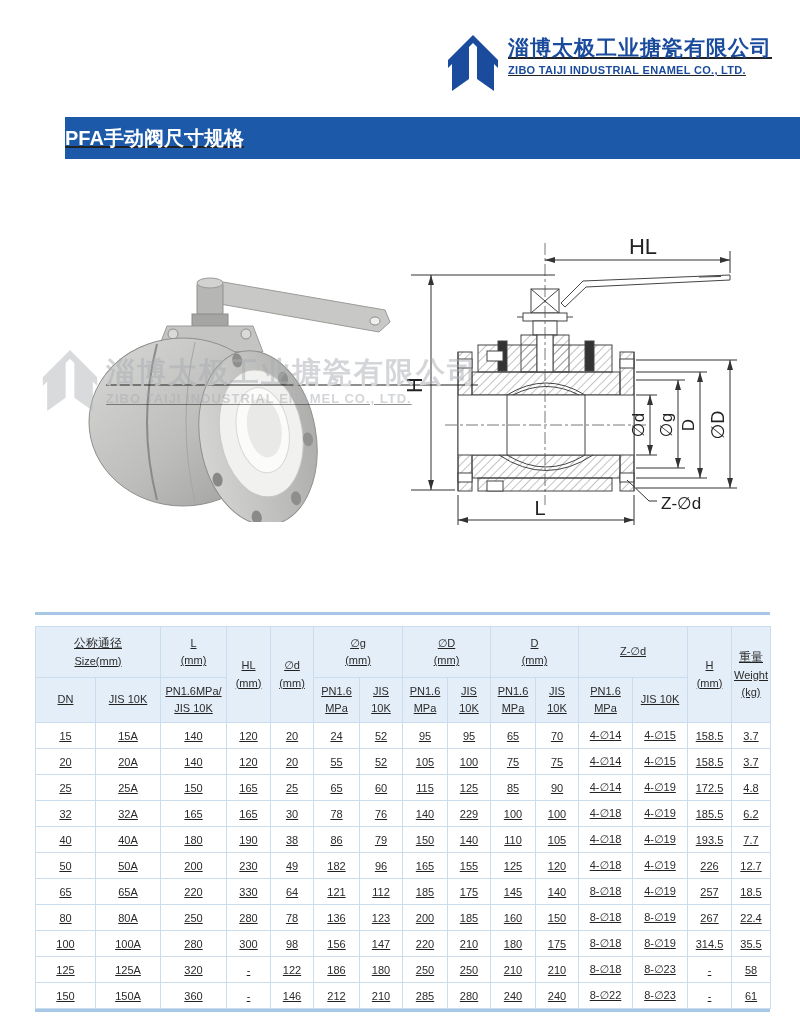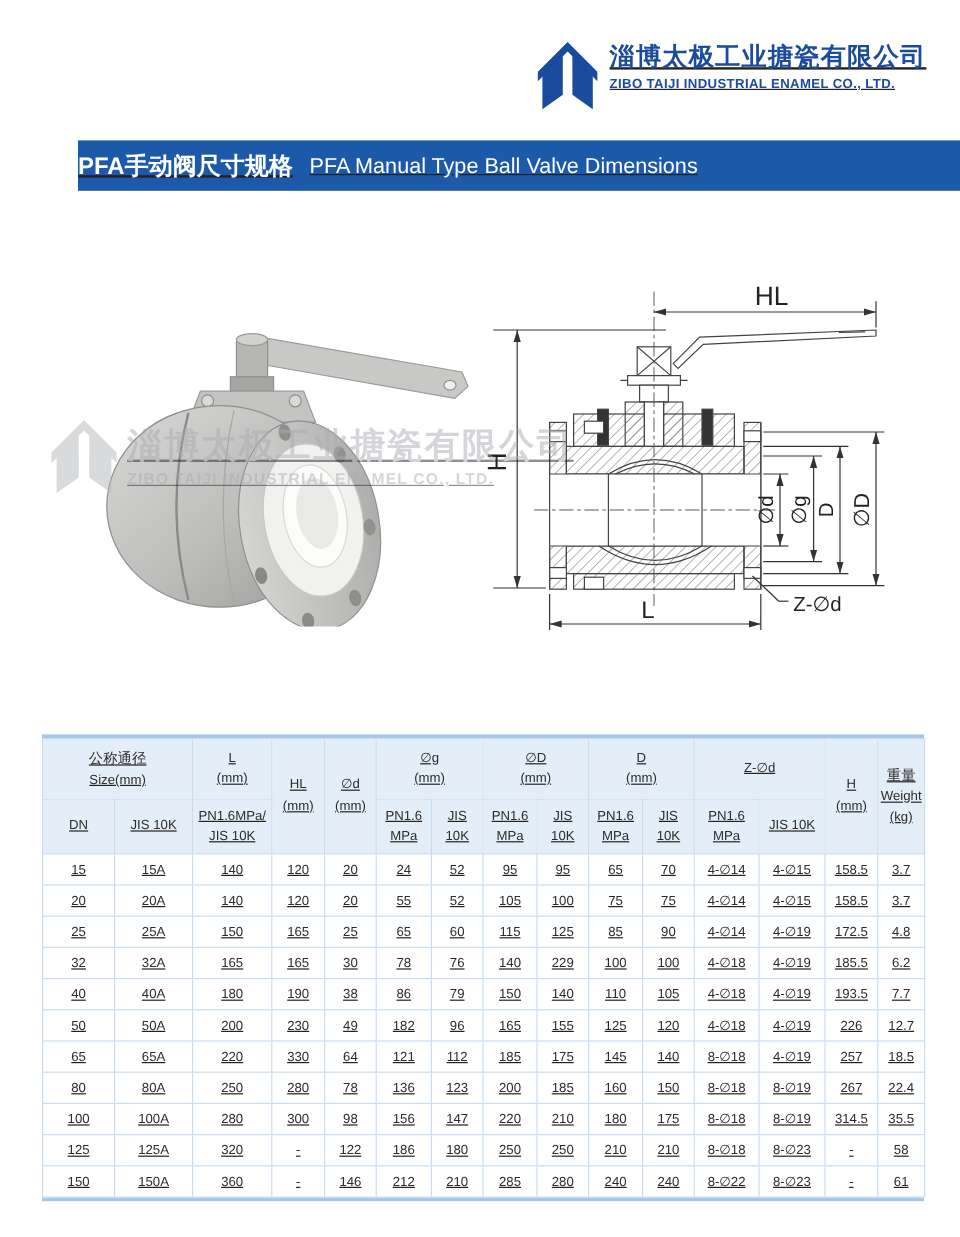--- a/index.html
+++ b/index.html
@@ -25,21 +25,21 @@
 
   
   .watermark{left:42px;top:350px;width:600px;display:flex;align-items:center;gap:8px;
              opacity:0.5;pointer-events:none;}
   .wm-text{display:flex;flex-direction:column;}
   .wm-cn{font-size:29px;font-weight:bold;color:#a9adb2;letter-spacing:2px;white-space:nowrap;line-height:1.15;}
   .wm-en{font-size:13px;font-weight:bold;color:#a9adb2;letter-spacing:1px;white-space:nowrap;margin-top:2px;}
 
   
   .table-wrap{left:35px;top:612px;width:735px;border-top:3px solid #a6c7e6;border-bottom:3px solid #a6c7e6;}
-  table.dim{border-collapse:collapse;table-layout:fixed;width:735px;}
+  table.dim{border-collapse:collapse;table-layout:fixed;width:735px;margin-top:11px;}
   table.dim th,table.dim td{border:1px solid #c9ddef;text-align:center;vertical-align:middle;
       font-size:11px;color:#2b2b2b;padding:0;overflow:hidden;}
   table.dim th{background:#e4eef8;font-weight:normal;}
   table.dim tr.hrow1 th{height:50px;}
   table.dim tr.hrow2 th{height:44px;}
   table.dim th.span2{height:96px;}
   table.dim td{height:25px;background:#fff;}
   table.dim th div{line-height:1.55;}
   table.dim th .cnline{font-size:12px;}
 </style>
@@ -53,21 +53,20 @@
     <polygon points="46,27 29,10 29,44 46,56" fill="#1a4b9d"></polygon>
   </svg>
   <div class="logo-text">
     <span class="logo-cn">淄博太极工业搪瓷有限公司</span>
     <span class="logo-en">ZIBO TAIJI INDUSTRIAL ENAMEL CO., LTD.</span>
   </div>
 </div>
 
 <div class="abs title-bar">
   <span class="title-cn">PFA手动阀尺寸规格</span>
-  <span class="title-en">PFA Manual Type Ball Valve Dimensions</span>
 </div>
 
 <div class="abs photo-wrap">
 <svg width="350" height="280" viewBox="0 0 350 280">
   <defs>
     <linearGradient id="bodyg" x1="0" y1="0" x2="1" y2="1">
       <stop offset="0" stop-color="#d8d8d6"></stop>
           <stop offset="0.55" stop-color="#bdbdbb"></stop>
           <stop offset="1" stop-color="#9c9c9a"></stop>
     </linearGradient>

